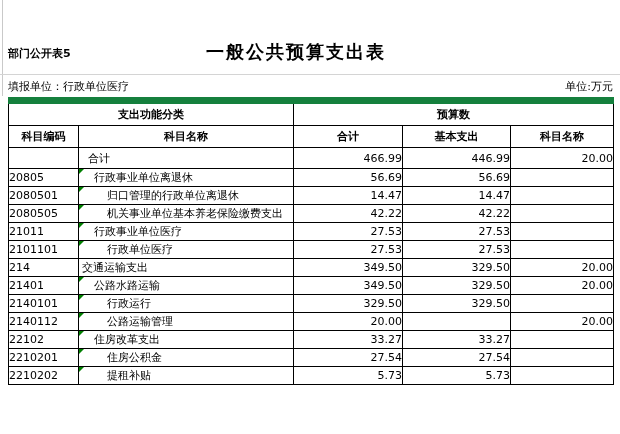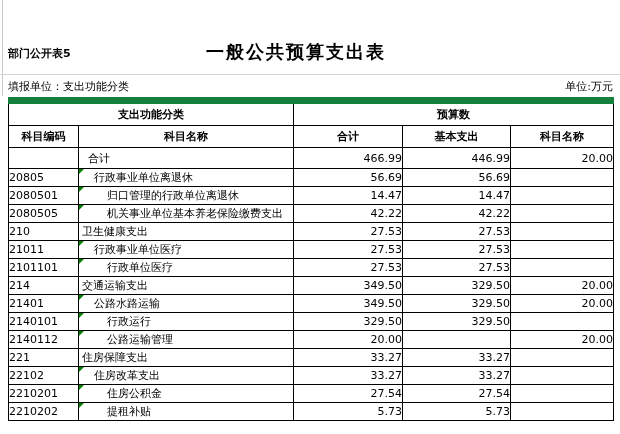--- a/index.html
+++ b/index.html
@@ -65,21 +65,21 @@
 </head>
 <body>
 
 <div class="gridline-v"></div>
 <div class="gridline-h"></div>
 
 <div class="sheet-label">部门公开表5</div>
 <div class="main-title">一般公共预算支出表</div>
 
 <div class="subheader">
-  <span>填报单位：支出功能分类</span>
+  <span>填报单位：行政单位医疗</span>
   <span>单位:万元</span>
 </div>
 
 <table class="budget">
   <colgroup>
     <col style="width:70px">
       <col style="width:215px">
       <col style="width:109px">
       <col style="width:108px">
       <col style="width:103px">
@@ -119,27 +119,20 @@
     <td class="num">14.47</td>
     <td class="num"></td>
   </tr>
       <tr class="lvl2 marked">
     <td class="code">2080505</td>
     <td class="name"><span class="tri" style="border-top-color: rgb(0, 128, 0);"></span><span class="nm">机关事业单位基本养老保险缴费支出</span></td>
     <td class="num">42.22</td>
     <td class="num">42.22</td>
     <td class="num"></td>
   </tr>
-      <tr class="lvl0">
-    <td class="code">210</td>
-    <td class="name"><span class="nm">卫生健康支出</span></td>
-    <td class="num">27.53</td>
-    <td class="num">27.53</td>
-    <td class="num"></td>
-  </tr>
       <tr class="lvl1 marked">
     <td class="code">21011</td>
     <td class="name"><span class="tri" style="border-top-color: rgb(0, 128, 0);"></span><span class="nm">行政事业单位医疗</span></td>
     <td class="num">27.53</td>
     <td class="num">27.53</td>
     <td class="num"></td>
   </tr>
       <tr class="lvl2 marked">
     <td class="code">2101101</td>
     <td class="name"><span class="tri" style="border-top-color: rgb(0, 128, 0);"></span><span class="nm">行政单位医疗</span></td>
@@ -168,27 +161,20 @@
     <td class="num">329.50</td>
     <td class="num"></td>
   </tr>
       <tr class="lvl2 marked">
     <td class="code">2140112</td>
     <td class="name"><span class="tri" style="border-top-color: rgb(0, 128, 0);"></span><span class="nm">公路运输管理</span></td>
     <td class="num">20.00</td>
     <td class="num"></td>
     <td class="num">20.00</td>
   </tr>
-      <tr class="lvl0">
-    <td class="code">221</td>
-    <td class="name"><span class="nm">住房保障支出</span></td>
-    <td class="num">33.27</td>
-    <td class="num">33.27</td>
-    <td class="num"></td>
-  </tr>
       <tr class="lvl1 marked">
     <td class="code">22102</td>
     <td class="name"><span class="tri" style="border-top-color: rgb(0, 128, 0);"></span><span class="nm">住房改革支出</span></td>
     <td class="num">33.27</td>
     <td class="num">33.27</td>
     <td class="num"></td>
   </tr>
       <tr class="lvl2 marked">
     <td class="code">2210201</td>
     <td class="name"><span class="tri" style="border-top-color: rgb(0, 128, 0);"></span><span class="nm">住房公积金</span></td>

